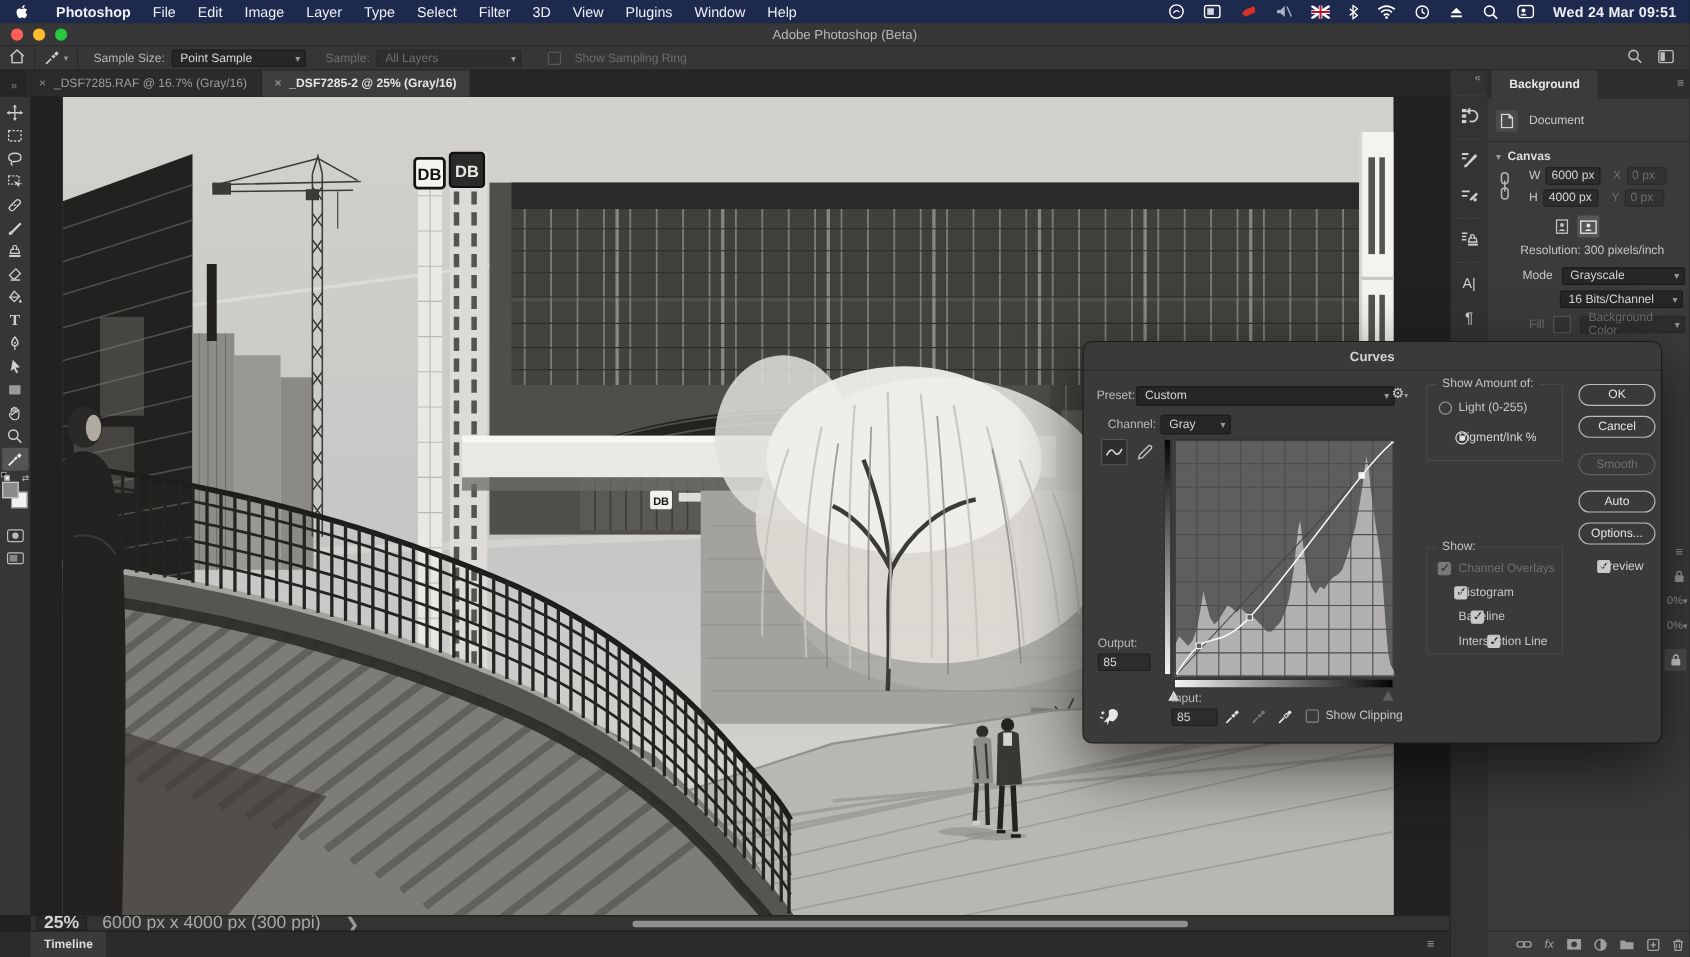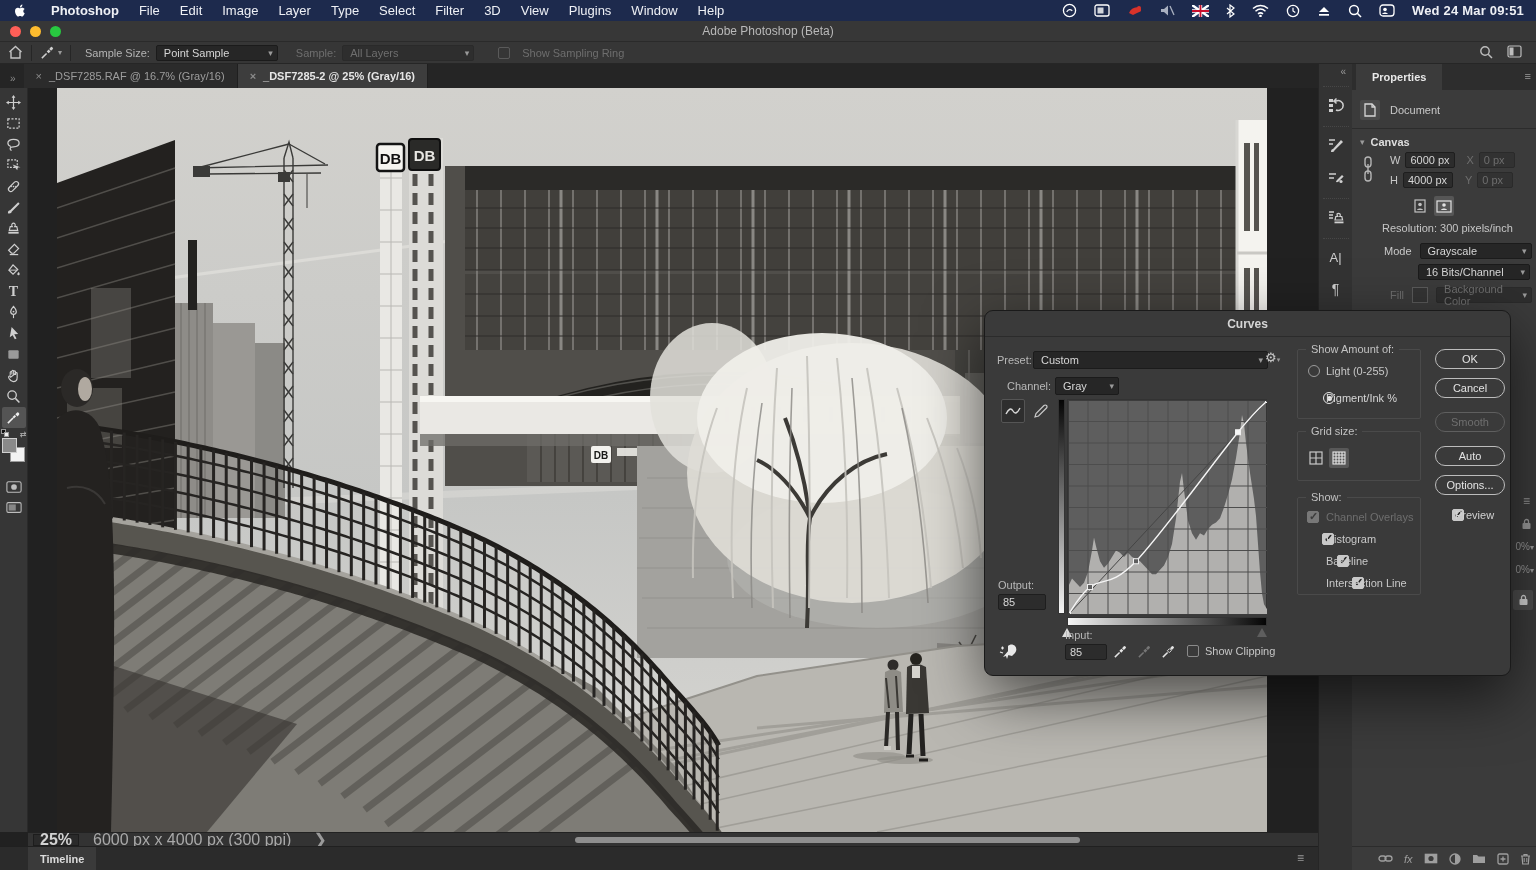--- a/index.html
+++ b/index.html
@@ -748,21 +748,21 @@
       <svg width="18" height="18" viewBox="0 0 18 18">
         <path d="M4 4l10 10M14 4L4 14" stroke="#cfcfcf" stroke-width="2"></path>
         <circle cx="4" cy="4" r="1.8" fill="#cfcfcf"></circle>
         <rect x="12" y="2" width="4" height="4" rx="1" fill="#cfcfcf"></rect>
       </svg>
     </span>
 </div>
 
 <div id="props">
   <div id="propstabs">
-    <span id="propstab">Properties</span>
+    <span id="propstab">Background</span>
     <span id="propsmenu">≡</span>
   </div>
   <div class="prow" style="left:8px;top:36px;gap:10px;">
     <span class="iconbtn" style="background:#4a4a4a">
       <svg width="12" height="14" viewBox="0 0 12 14">
           <path d="M1 1h7l3 3v9H1z" fill="none" stroke="#d6d6d6" stroke-width="1.3"></path>
           <path d="M8 1v3h3" fill="none" stroke="#d6d6d6" stroke-width="1.3"></path>
         </svg>
     </span>
     <span>Document</span>
@@ -992,35 +992,20 @@
   
   <div class="grp" style="left:312px;top:38px;width:124px;height:70px">
     <span class="legend">Show Amount of:</span>
     <span class="radio abs" style="left:10px;top:15px"></span>
     <span class="abs" style="left:28px;top:15px;color:#c6c6c6">Light  (0-255)</span>
     <span class="radio abs checked" style="left:10px;top:42px"></span>
     <span class="abs" style="left:28px;top:42px;color:#d6d6d6">Pigment/Ink %</span>
   </div>
 
   
-  <div class="grp" style="left:312px;top:120px;width:124px;height:50px">
-    <span class="legend">Grid size:</span>
-    <span class="gbtn" style="left:8px;top:16px">
-      <svg width="14" height="14" viewBox="0 0 14 14">
-          <rect x="1" y="1" width="12" height="12" fill="none" stroke="#c8c8c8" stroke-width="1.2"></rect>
-          <path d="M7 1v12M1 7h12" stroke="#c8c8c8" stroke-width="1.2"></path>
-        </svg>
-    </span>
-    <span class="gbtn sel" style="left:31px;top:16px">
-      <svg width="14" height="14" viewBox="0 0 14 14">
-          <rect x="1" y="1" width="12" height="12" fill="none" stroke="#e6e6e6" stroke-width="1.1"></rect>
-          <path d="M4 1v12M7 1v12M10 1v12M1 4h12M1 7h12M1 10h12" stroke="#e6e6e6" stroke-width="1.1"></path>
-        </svg>
-    </span>
-  </div>
 
   
   <div class="grp" style="left:312px;top:186px;width:124px;height:98px">
     <span class="legend">Show:</span>
     <span class="cb abs dim checked" style="left:9px;top:13px"></span>
     <span class="abs dim" style="left:28px;top:13px">Channel Overlays</span>
     <span class="cb abs checked" style="left:9px;top:35px"></span>
     <span class="abs" style="left:28px;top:35px;color:#c9c9c9">Histogram</span>
     <span class="cb abs checked" style="left:9px;top:57px"></span>
     <span class="abs" style="left:28px;top:57px;color:#c9c9c9">Baseline</span>

